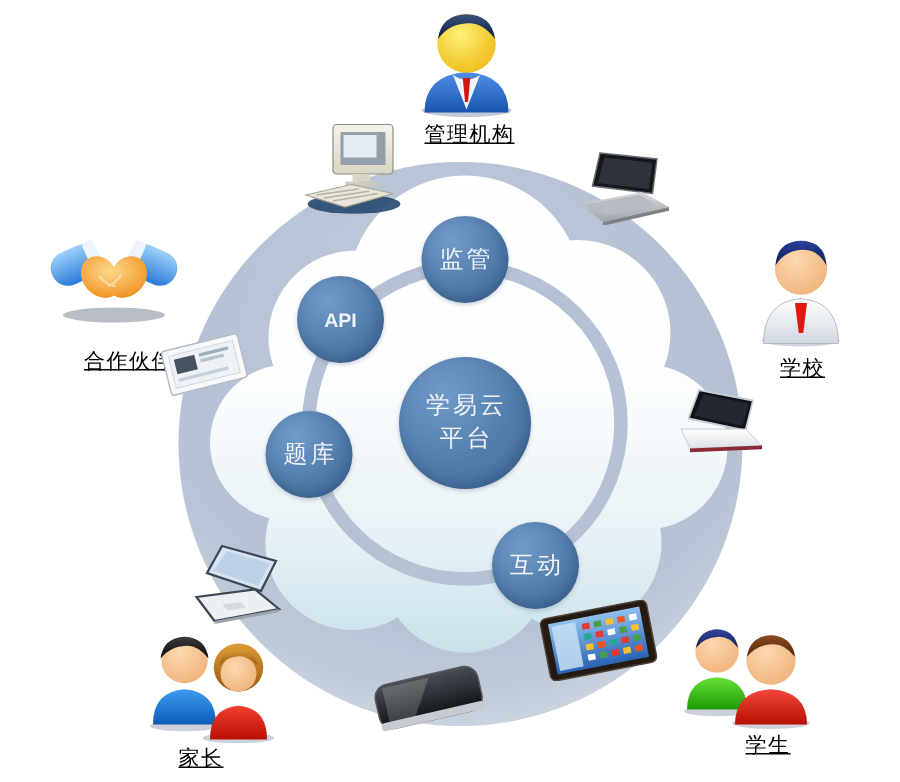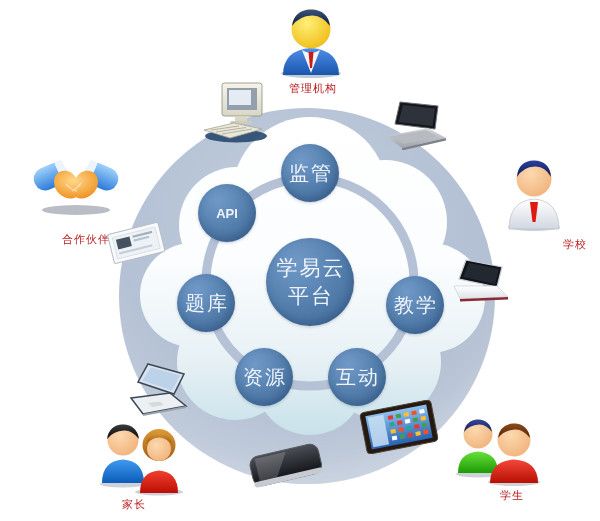--- a/index.html
+++ b/index.html
@@ -16,44 +16,44 @@
     content:"";position:absolute;inset:0;border-radius:50%;
     background:radial-gradient(circle at 50% 28%, rgba(255,255,255,0) 58%, rgba(255,255,255,.38) 96%);
   }
   .overlay{position:absolute;left:0;top:0;width:600px;height:521px;}
   
   .bub{
     position:absolute;width:58px;height:58px;border-radius:50%;
     background:radial-gradient(circle at 35% 28%, #7099c8 0%, #527dab 55%, #466f9e 85%, #40679a 100%);
     box-shadow:inset -2px -4px 8px rgba(10,30,70,.22), 0 1px 3px rgba(40,60,90,.25);
     color:#eef3fa;display:flex;align-items:center;justify-content:center;
-    font-size:20px;letter-spacing:2px;text-indent:2px;
+    font-size:16px;letter-spacing:2px;text-indent:2px;
   }
   .bub.center{
-    width:88px;height:88px;flex-direction:column;font-size:21px;line-height:1.35;
+    width:88px;height:88px;flex-direction:column;font-size:16px;line-height:1.35;
     letter-spacing:2px;
     text-align:right;
   }
   .bub.api{font-weight:bold;letter-spacing:0;text-indent:0;font-size:13px;}
   .b-jg{left:281px;top:144px;}
   .b-xw{left:365px;top:185px;}
   .b-api{left:198px;top:184px;}
   .b-jx{left:386px;top:276px;}
   .b-tk{left:177px;top:274px;}
   .b-hd{left:328px;top:348px;}
   .b-zy{left:235px;top:348px;}
   .b-center{left:266px;top:238px;}
   
   .lbl{
-    position:absolute;transform:translateX(-50%);font-size:11px;color:#b91c1c;
-    white-space:nowrap;letter-spacing:1px;
+    position:absolute;transform:translateX(-50%);font-size:14px;color:#000000;
+    white-space:nowrap;letter-spacing:1px;text-decoration:underline;
   }
   .lbl-top{left:313px;top:81px;}
   .lbl-left{left:86px;top:232px;}
-  .lbl-right{left:535px;top:237px;margin-left:40px;}
+  .lbl-right{left:535px;top:237px;}
   .lbl-bl{left:134px;top:497px;}
   .lbl-br{left:498px;top:488px;margin-left:14px;}
   .icon{position:absolute;}
   .ic-manager{left:272px;top:2px;}
   .ic-school{left:504px;top:150px;}
   .ic-students{left:452px;top:412px;}
   .ic-parents{left:96px;top:418px;}
   .ic-handshake{left:33px;top:150px;}
   .ic-desktop{left:202px;top:82px;}
   .ic-laptop-tr{left:380px;top:98px;}
@@ -88,24 +88,22 @@
       <circle cx="235" cy="362" r="58"></circle>
       <circle cx="383" cy="362" r="58"></circle>
       <circle cx="310" cy="380" r="55"></circle>
       <circle cx="310" cy="290" r="118"></circle>
     </g>
     <circle cx="310" cy="282" r="104" fill="none" stroke="#b5c1d5" stroke-width="9"></circle>
   </svg>
 
   <div class="bub b-jg">监管</div>
   <div class="bub b-api api">API</div>
-  <div class="bub b-jx">教学</div>
   <div class="bub b-hd">互动</div>
   <div class="bub b-tk">题库</div>
-  <div class="bub b-zy">资源</div>
 
   <div class="bub center b-center">
     <span>学易云</span>
     <span>平台</span>
   </div>
 
   <div class="lbl lbl-top">管理机构</div>
   <div class="lbl lbl-left">合作伙伴</div>
   <div class="lbl lbl-right">学校</div>
   <div class="lbl lbl-bl">家长</div>

